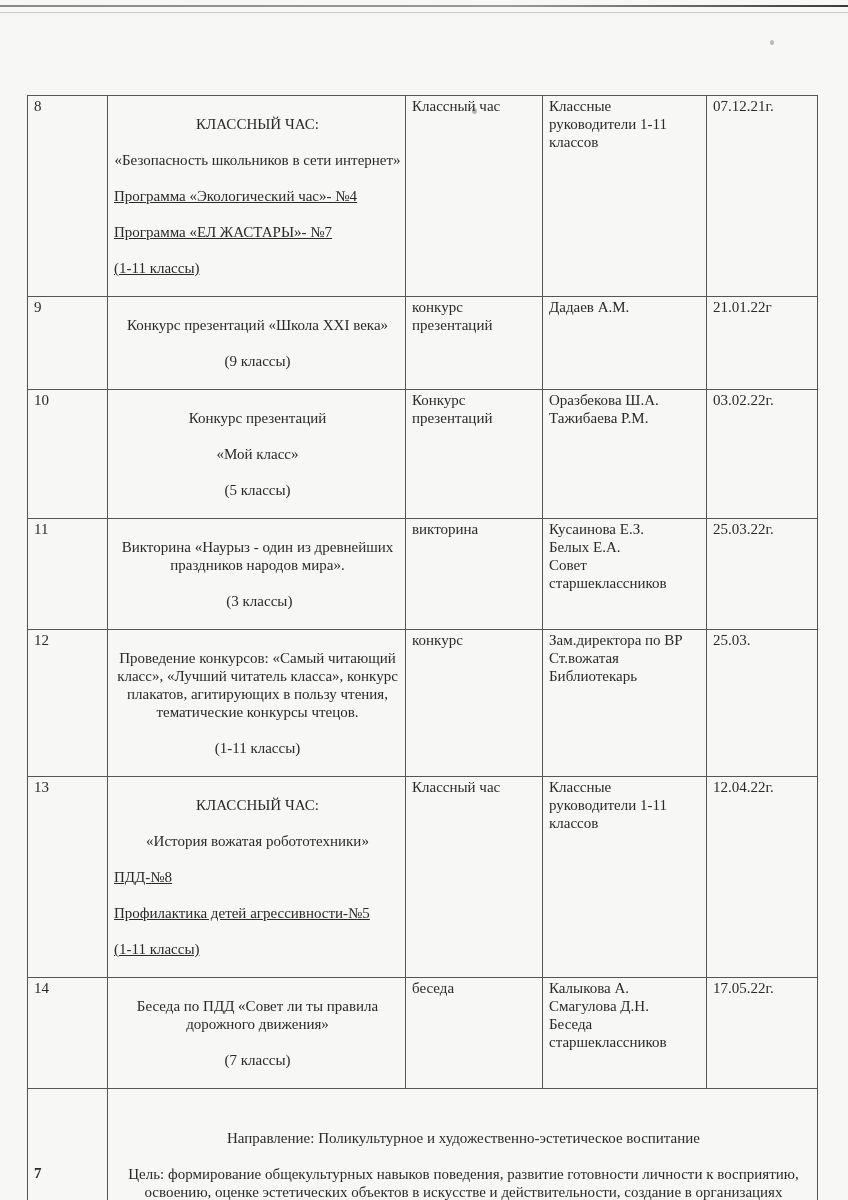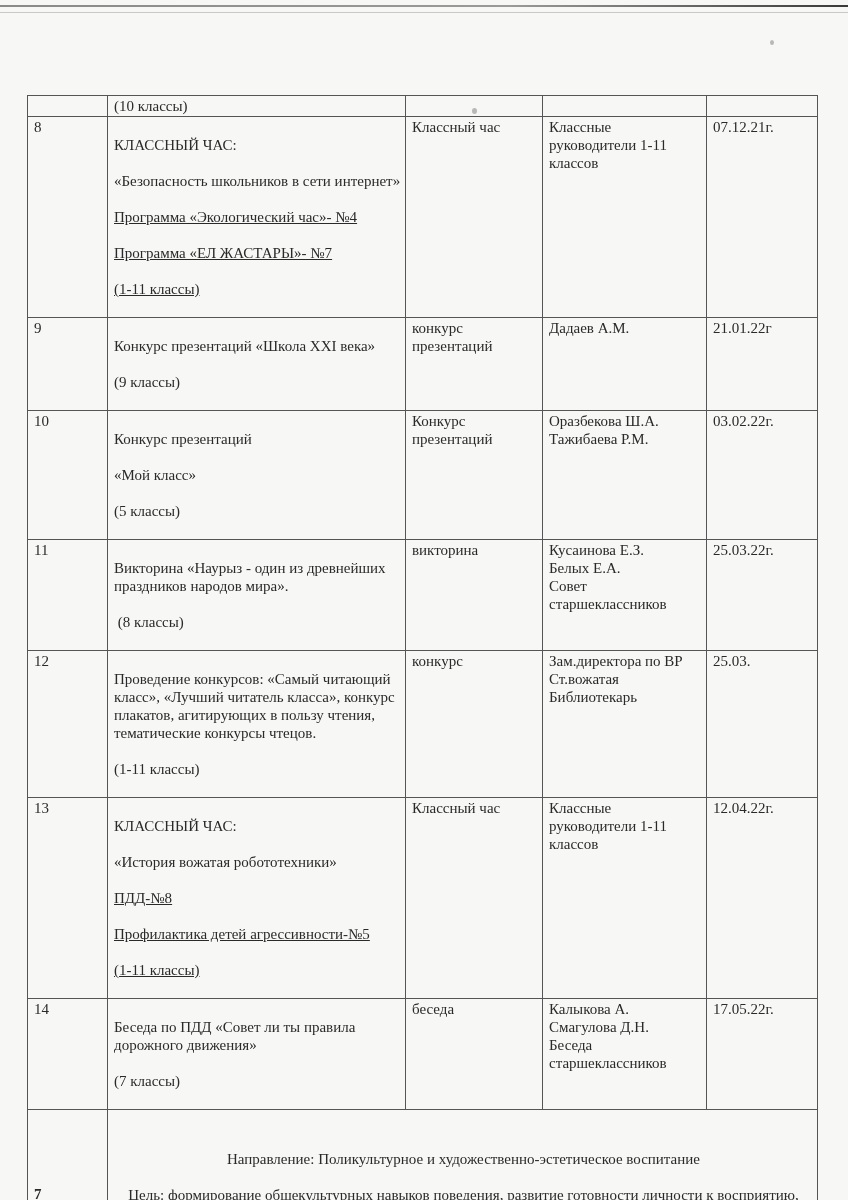--- a/index.html
+++ b/index.html
@@ -28,21 +28,21 @@
       vertical-align: top;
       padding: 1px 4px 1px 6px;
       white-space: pre-line;
     }
     .tbl col.c1 { width: 80px; }
     .tbl col.c2 { width: 298px; }
     .tbl col.c3 { width: 137px; }
     .tbl col.c4 { width: 164px; }
     .tbl col.c5 { width: 111px; }
     .u { text-decoration: underline; display: block; }
-    .line { display: block; }
+    .line { display: block; text-align: center; }
     .section-cell { text-align: center; vertical-align: middle !important; padding-top: 22px !important; }
     .section-num { font-weight: bold; vertical-align: middle !important; }
     .section-title { font-weight: normal; display: block; }
     .r-top { height: 19px; }
     .r8 { height: 114px; }
     .r9 { height: 60px; }
     .r10 { height: 61px; }
     .r11 { height: 79px; }
     .r12 { height: 121px; margin-top: 28px; }
     .r13 { height: 114px; }
@@ -60,27 +60,20 @@
 <table class="tbl">
   <colgroup>
     <col class="c1">
       <col class="c2">
       <col class="c3">
       <col class="c4">
       <col class="c5">
   </colgroup>
   <tbody>
 
-    <tr class="r-top">
-      <td></td>
-      <td>(10 классы)</td>
-      <td></td>
-      <td></td>
-      <td></td>
-    </tr>
 
     <tr class="r8">
       <td>8</td>
       <td>
         <span class="line">КЛАССНЫЙ ЧАС:</span>
         <span class="line">«Безопасность школьников в сети интернет»</span>
         <span class="u">Программа «Экологический час»- №4</span>
         <span class="u">Программа «ЕЛ ЖАСТАРЫ»- №7</span>
         <span class="u">(1-11 классы)</span>
       </td>
@@ -110,21 +103,21 @@
       <td>Конкурс презентаций</td>
       <td>Оразбекова Ш.А.
 Тажибаева Р.М.</td>
       <td>03.02.22г.</td>
     </tr>
 
     <tr class="r11">
       <td>11</td>
       <td>
         <span class="line">Викторина «Наурыз - один из древнейших праздников народов мира».</span>
-        <span class="line" style="white-space:pre;"> (8 классы)</span>
+        <span class="line" style="white-space:pre;"> (3 классы)</span>
       </td>
       <td>викторина</td>
       <td>Кусаинова Е.З.
 Белых Е.А.
 Совет старшеклассников</td>
       <td>25.03.22г.</td>
     </tr>
 
     <tr class="r12">
       <td>12</td>

